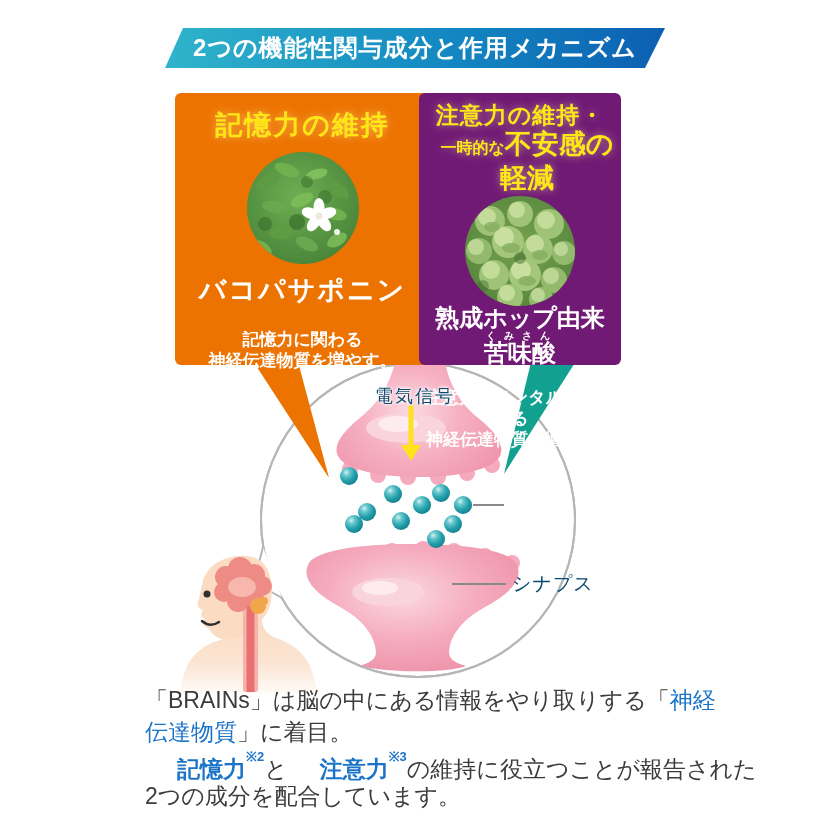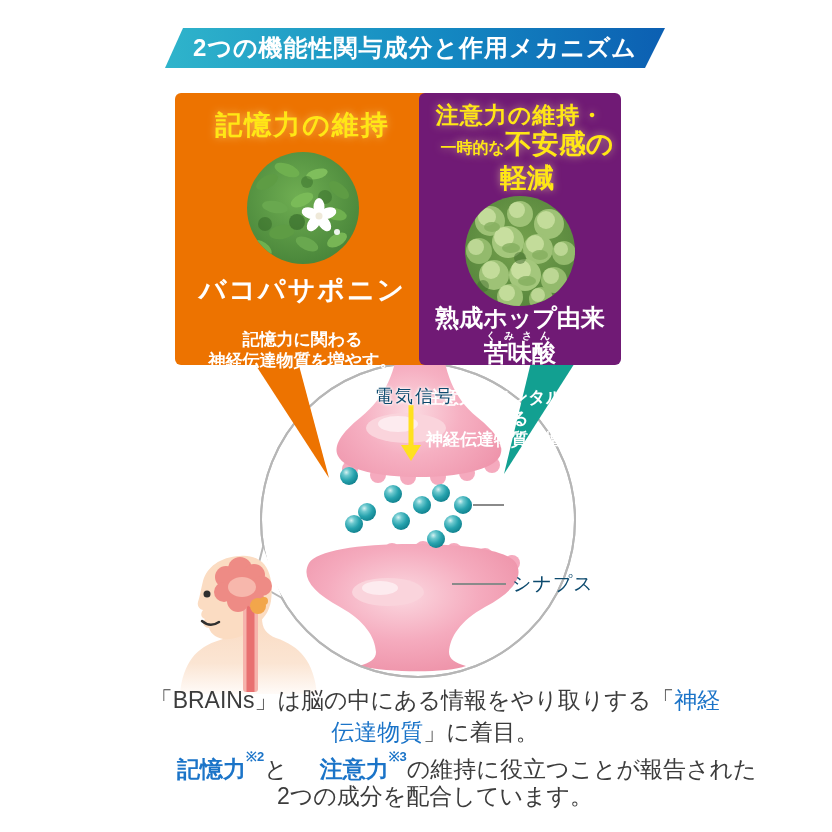--- a/index.html
+++ b/index.html
@@ -36,21 +36,21 @@
   
   svg.diagram{position:absolute;left:140px;top:330px;width:560px;height:370px;z-index:1;}
   .dlabel{position:absolute;z-index:3;color:#0c4a6e;font-weight:400;}
   .label-signal{left:375px;top:384px;font-size:18px;letter-spacing:2px;
     text-shadow:0 0 3px #fff,0 0 3px #fff,0 0 4px #fff;}
   .label-nt{left:508px;top:494px;font-size:19px;letter-spacing:1px;}
   .label-synapse{left:512px;top:571px;font-size:19px;letter-spacing:1px;}
   
   .footer{position:absolute;left:145px;top:684px;width:580px;z-index:2;
     color:#3C3C3C;font-size:23px;font-weight:500;}
-  .fline{height:32px;line-height:32px;white-space:nowrap;text-align:center;}
+  .fline{height:32px;line-height:32px;white-space:nowrap;}
   .footer .blue{color:#1B74C8;}
   .footer .bold{font-weight:bold;padding-left:32px;}
   .footer sup{font-size:13px;font-weight:bold;position:relative;top:-7px;}
 </style>
 </head>
 <body>
 
 <div class="canvas">
 
   <svg class="diagram" viewBox="140 330 560 370">

